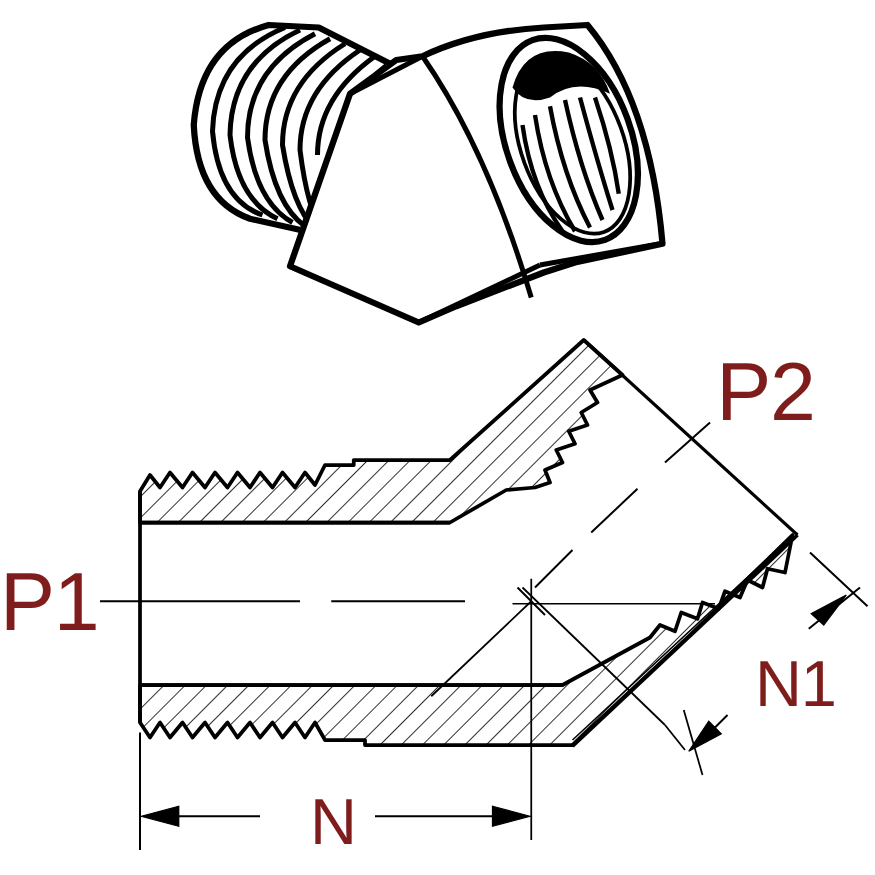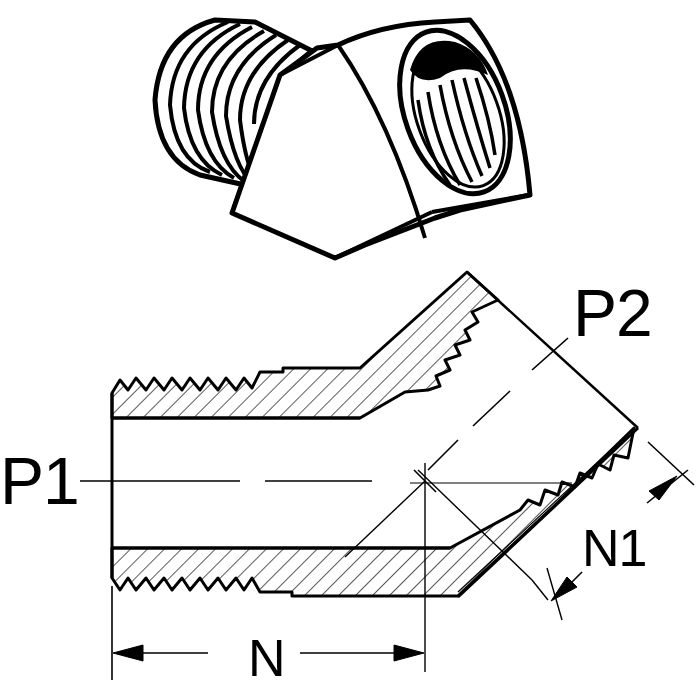--- a/index.html
+++ b/index.html
@@ -1,21 +1,21 @@
 <!DOCTYPE html>
 <html><head>
   <meta charset="utf-8">
   <style>
     html, body { margin: 0; padding: 0; background: #ffffff; }
     body { width: 700px; height: 700px; overflow: hidden; position: relative; font-family: "Liberation Sans", sans-serif; }
     #drawing { position: absolute; left: 0; top: 0; width: 700px; height: 700px; }
-    .lbl { position: absolute; color: #000000; font-family: "Liberation Sans", sans-serif; line-height: 1; letter-spacing: -1px; }
+    .lbl { position: absolute; color: #7f1d1d; font-family: "Liberation Sans", sans-serif; line-height: 1; letter-spacing: -1px; }
     #label-p1 { left: 0; top: 448px; font-size: 66px; }
     #label-p2 { left: 573px; top: 280px; font-size: 66px; }
-    #label-n1 { left: 582px; top: 522px; font-size: 52px; }
+    #label-n1 { left: 604px; top: 522px; font-size: 52px; }
     #label-n  { left: 248px; top: 632px; font-size: 52px; }
   </style>
 </head>
 <body>
 
 <svg id="drawing" viewBox="0 0 700 700" xmlns="http://www.w3.org/2000/svg">
   <defs>
     <pattern id="hatch" patternUnits="userSpaceOnUse" width="12" height="12" patternTransform="rotate(45)">
       <line x1="0" y1="0" x2="0" y2="12" stroke="#000" stroke-width="1.3"></line>
     </pattern>

